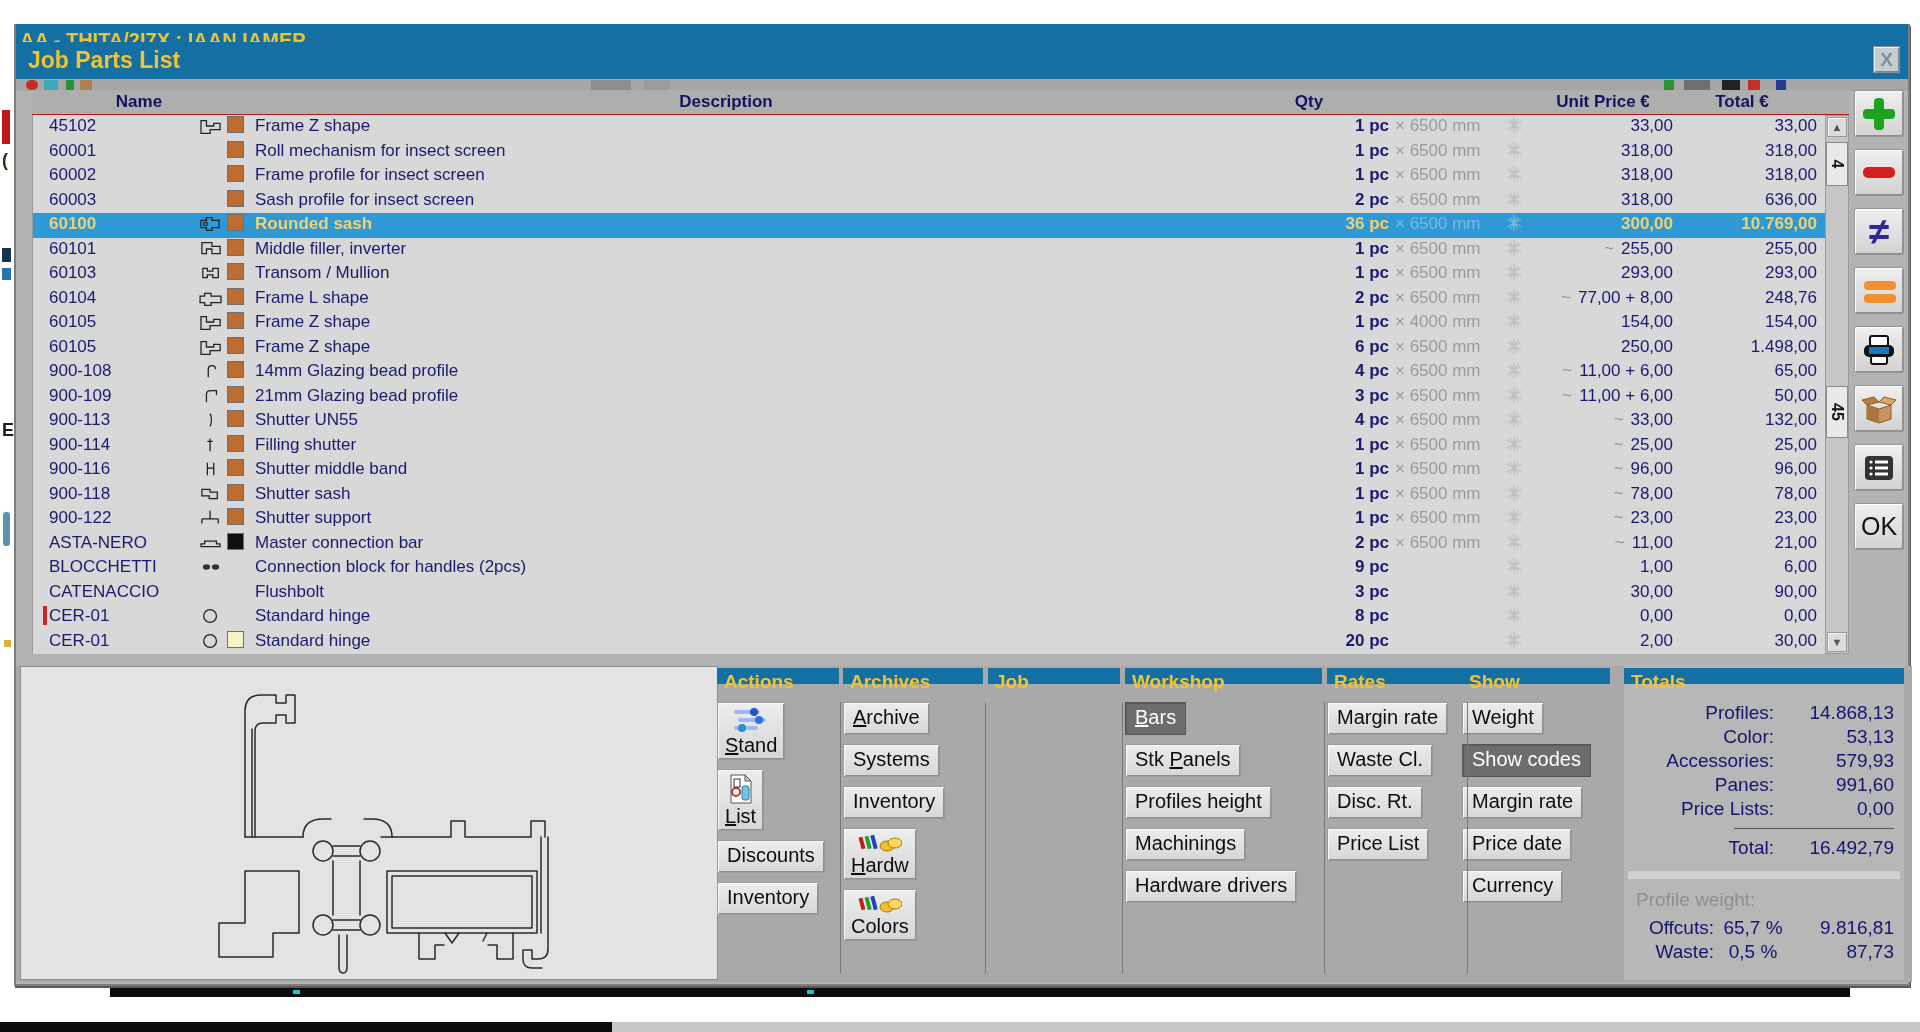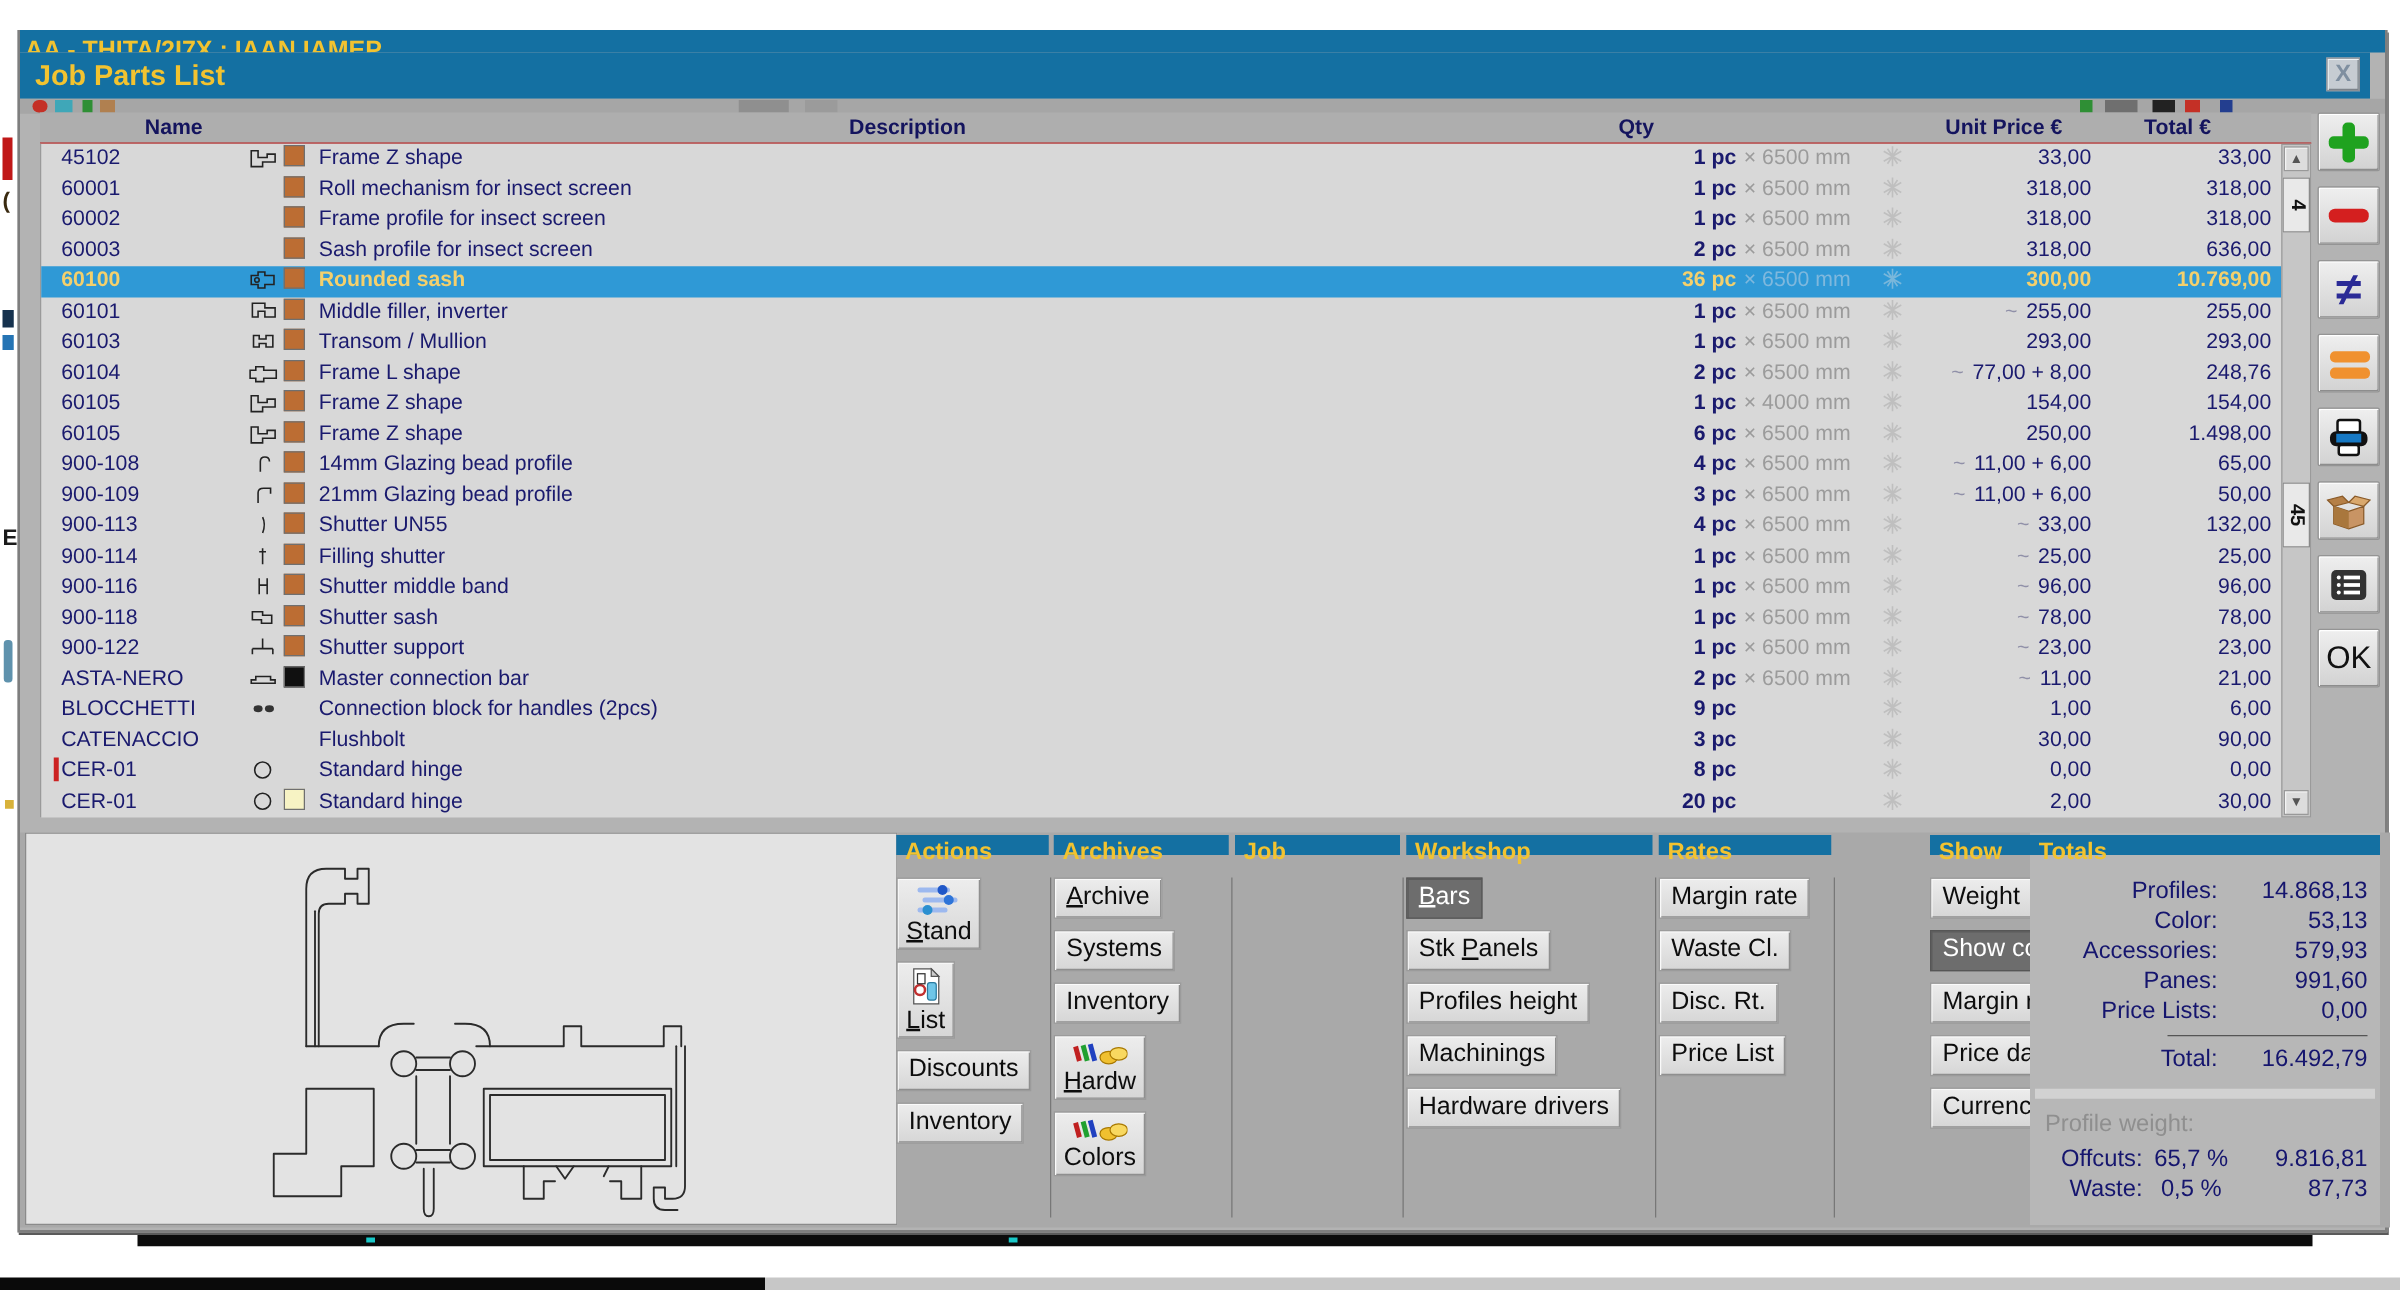--- a/index.html
+++ b/index.html
@@ -8,21 +8,21 @@
 
   
   #screen{position:relative;width:1920px;height:1032px;background:#fff;}
   .edge-frag{position:absolute;font-weight:bold;overflow:hidden;}
 
   
   #dialog{position:absolute;left:14px;top:24px;width:1896px;height:962px;
     background:#b3b3b3;border:2px solid #7e7e7e;box-shadow:1px 2px 0 #5a5a5a;}
   #back-titlebar{position:absolute;left:0;top:-2px;right:0;height:18px;background:var(--c-titlebar);overflow:hidden;}
   #back-titlebar span{display:block;margin:6px 0 0 4px;color:var(--c-titleyellow);font-weight:bold;font-size:20px;line-height:20px;}
-  #titlebar{position:absolute;left:0;top:16px;right:12px;height:37px;background:var(--c-titlebar);}
+  #titlebar{position:absolute;left:0;top:16px;right:0;height:37px;background:var(--c-titlebar);}
   #dialog-title{position:absolute;left:12px;top:5px;color:var(--c-titleyellow);font-weight:bold;font-size:23px;}
   #close-btn{position:absolute;right:8px;top:4px;width:27px;height:27px;background:#c6ccd2;border:1px solid #8a9097;
     box-shadow:inset 1px 1px 0 #eef2f5, inset -1px -1px 0 #7d838a;color:#7f8fa0;font-weight:bold;font-size:19px;
     text-align:center;line-height:25px;}
   #toolstrip{position:absolute;left:0;top:53px;right:0;height:12px;background:#a6a6a6;overflow:hidden;}
   .strip-bit{position:absolute;top:1px;height:10px;}
 
   
   #table{position:absolute;left:16px;top:64px;width:1817px;height:564px;}
   #thead{position:absolute;left:0;top:0;width:100%;height:25px;background:#aeaeae;border-bottom:1px solid #b91c1c;}
@@ -670,21 +670,21 @@
           <div class="panel" style="left: 1311px; width: 138px;">
             <div class="panel-header">Rates</div>
                 <div class="panel-body">
               <div><div class="pbtn">Margin rate</div></div>
               <div><div class="pbtn">Waste Cl.</div></div>
               <div><div class="pbtn">Disc. Rt.</div></div>
               <div><div class="pbtn">Price List</div></div>
             </div>
           </div>
           <div class="vdiv" style="left: 1308px;"></div>
-          <div class="panel" style="left: 1528px; width: 148px; text-decoration: underline;">
+          <div class="panel" style="left: 1446px; width: 148px; text-decoration: underline;">
             <div class="panel-header">Show</div>
                 <div class="panel-body">
               <div><div class="pbtn">Weight</div></div>
               <div><div class="pbtn pressed">Show codes</div></div>
               <div><div class="pbtn">Margin rate</div></div>
               <div><div class="pbtn">Price date</div></div>
               <div><div class="pbtn">Currency</div></div>
             </div>
           </div>
           <div class="vdiv" style="left: 1451px;"></div>

